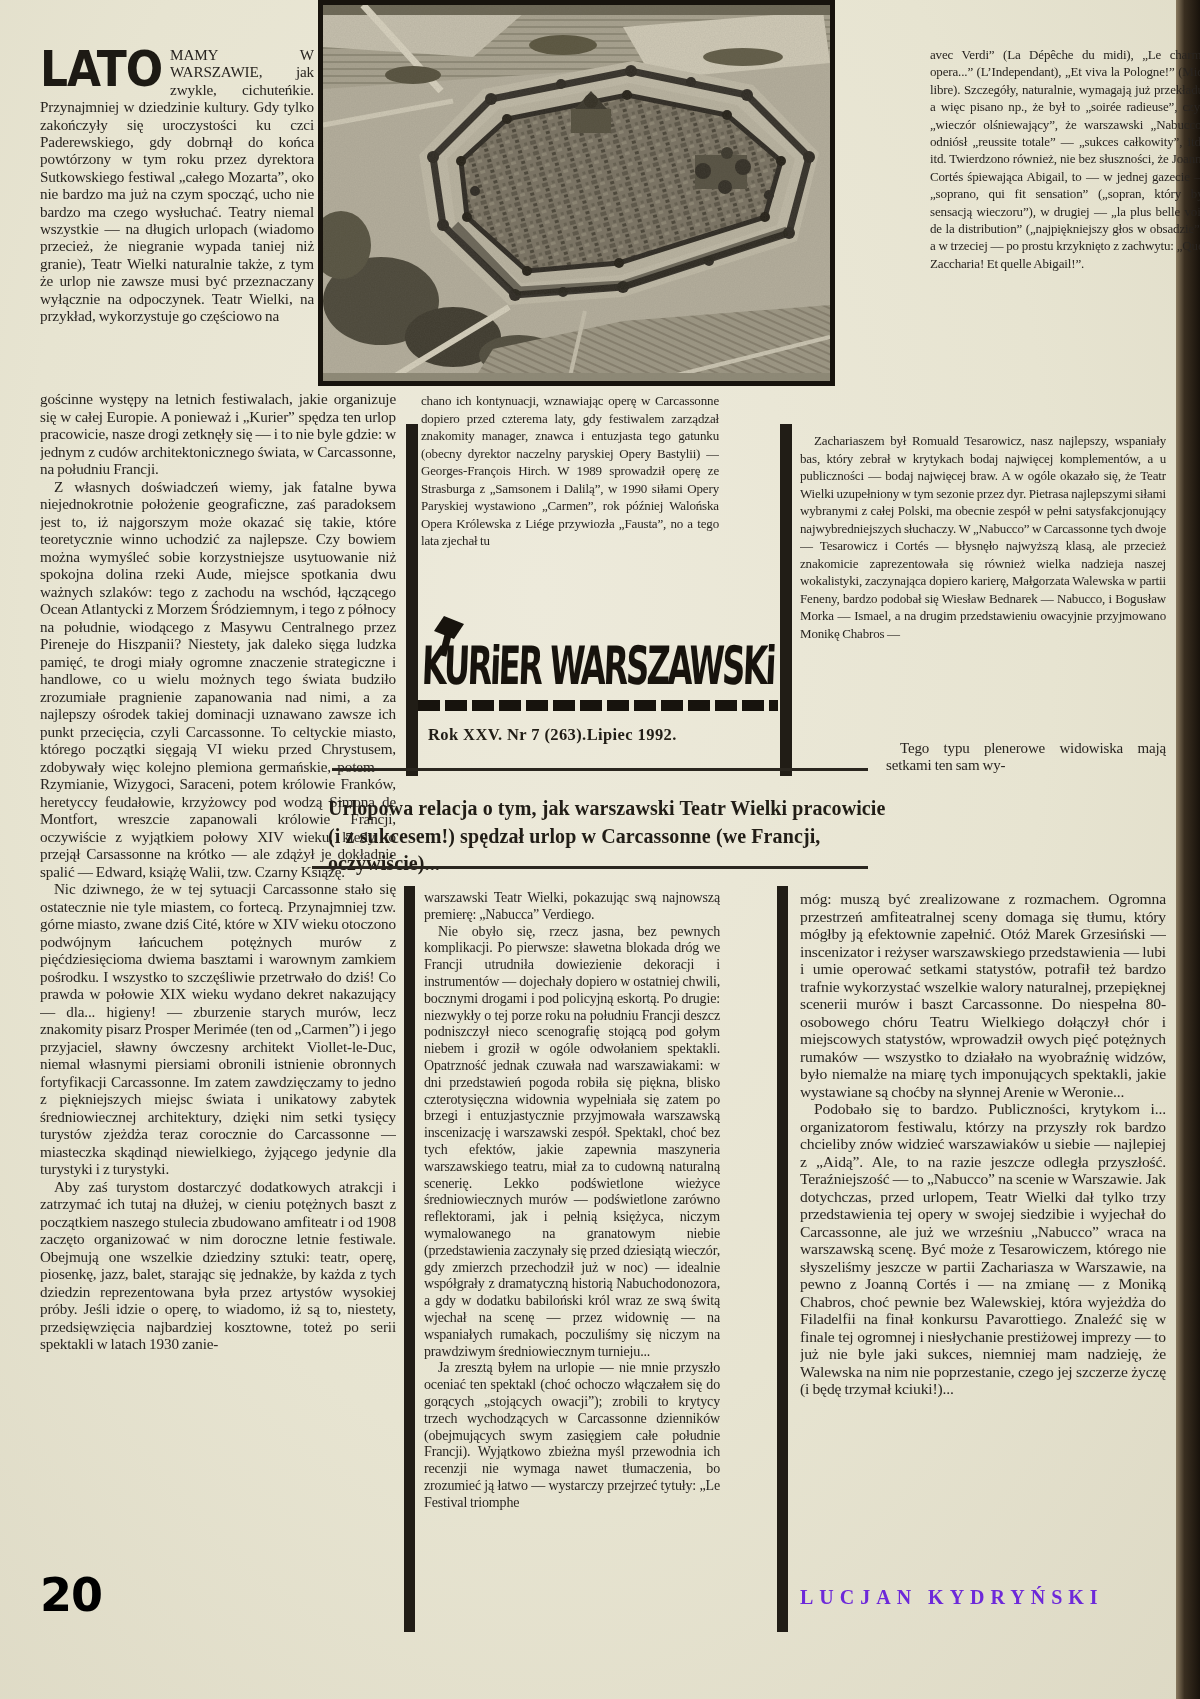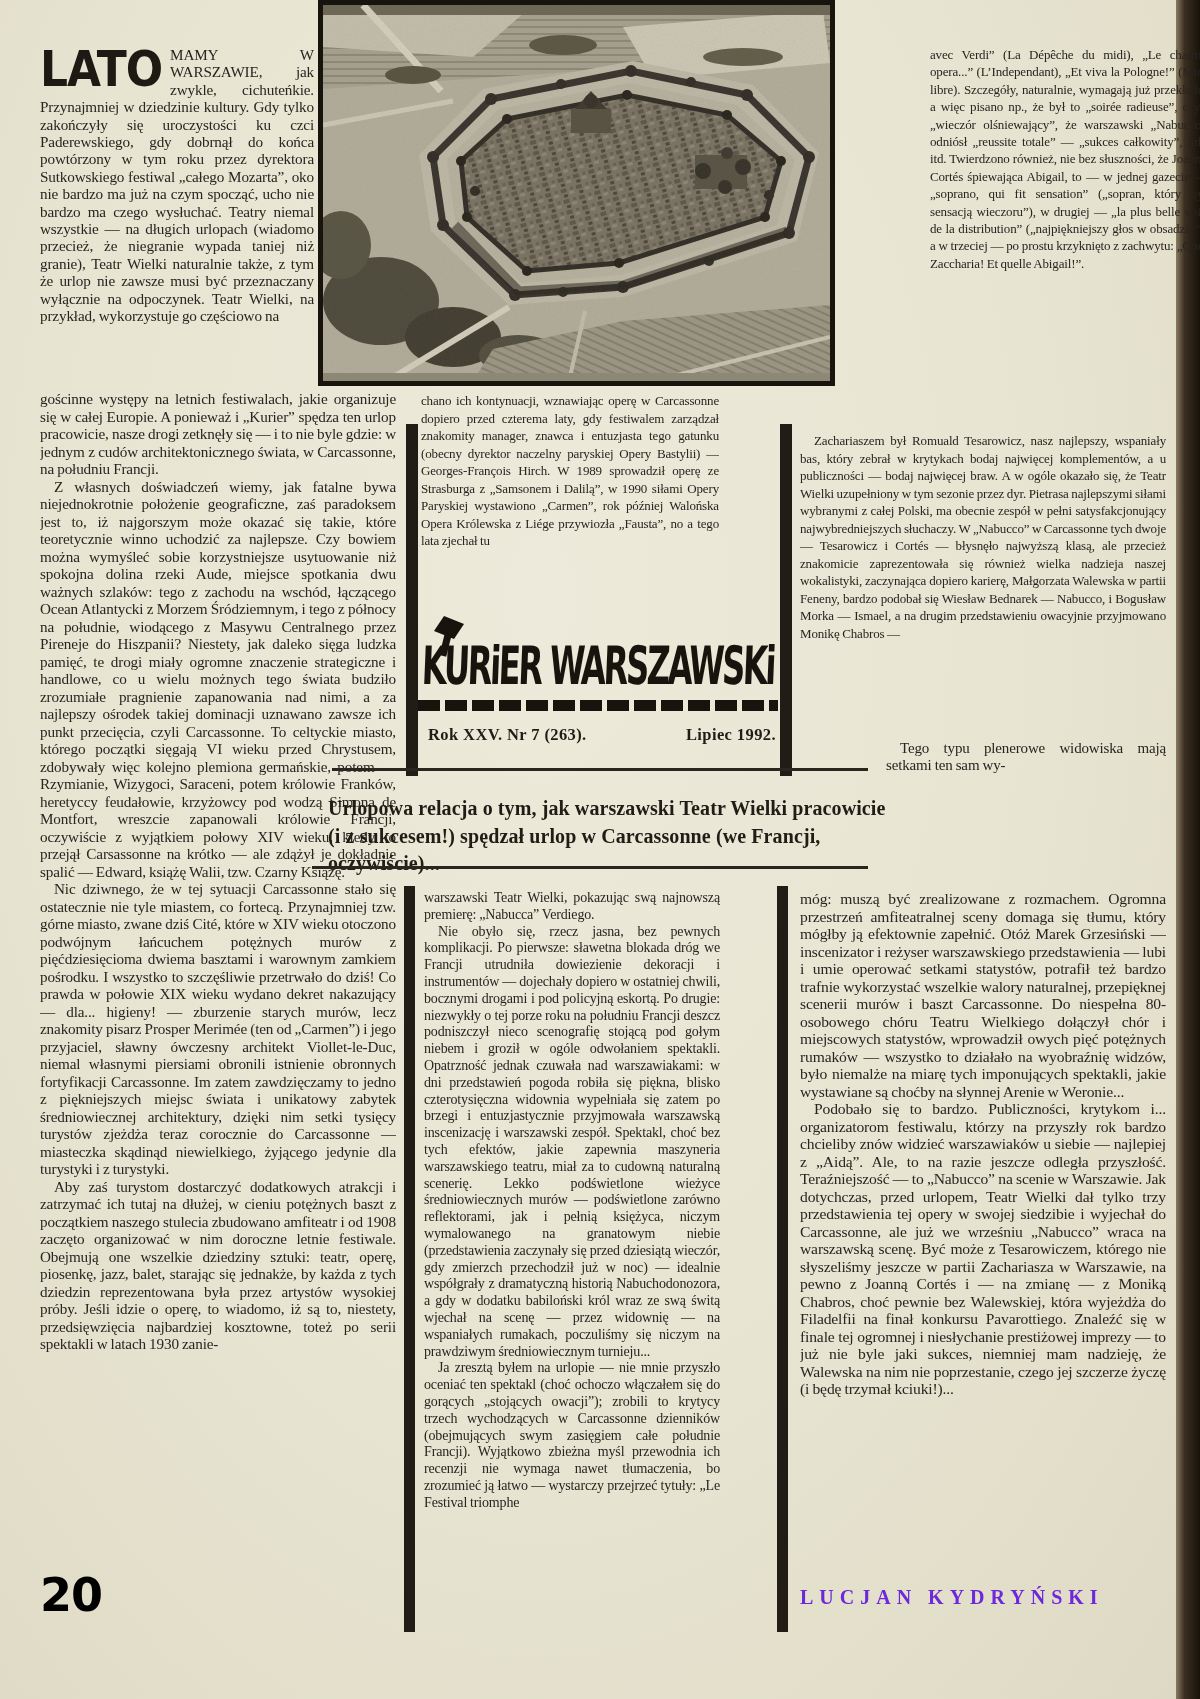--- a/index.html
+++ b/index.html
@@ -45,21 +45,21 @@
   #bar-c{left:404px;top:886px;width:11px;height:746px;}
   #bar-d{left:777px;top:886px;width:11px;height:746px;}
   
   #masthead{left:418px;top:612px;width:364px;height:164px;}
   #logo-svg{display:block;width:364px;height:86px;}
   .dashbar{
     margin-top:2px;height:11px;width:360px;
     background:repeating-linear-gradient(90deg,#17130d 0px,#17130d 22px,rgba(23,19,13,0) 22px,rgba(23,19,13,0) 27px);
   }
   .dateline{
-    display:flex;justify-content:space-between;align-items:baseline;
+    display:flex;justify-content:flex-start;align-items:baseline;
     margin-top:14px;padding:0 6px 0 10px;
     font-weight:bold;font-size:16.5px;letter-spacing:0.4px;color:#211d16;
   }
   
   .hrule{background:#2a261f;height:3px;}
   #rule-top{left:332px;top:768px;width:536px;}
   #rule-bottom{left:312px;top:866px;width:556px;}
   #headline{
     left:312px;top:779px;width:560px;height:86px;margin:16px;
     font-size:20px;line-height:27.5px;font-weight:bold;text-align:left;

